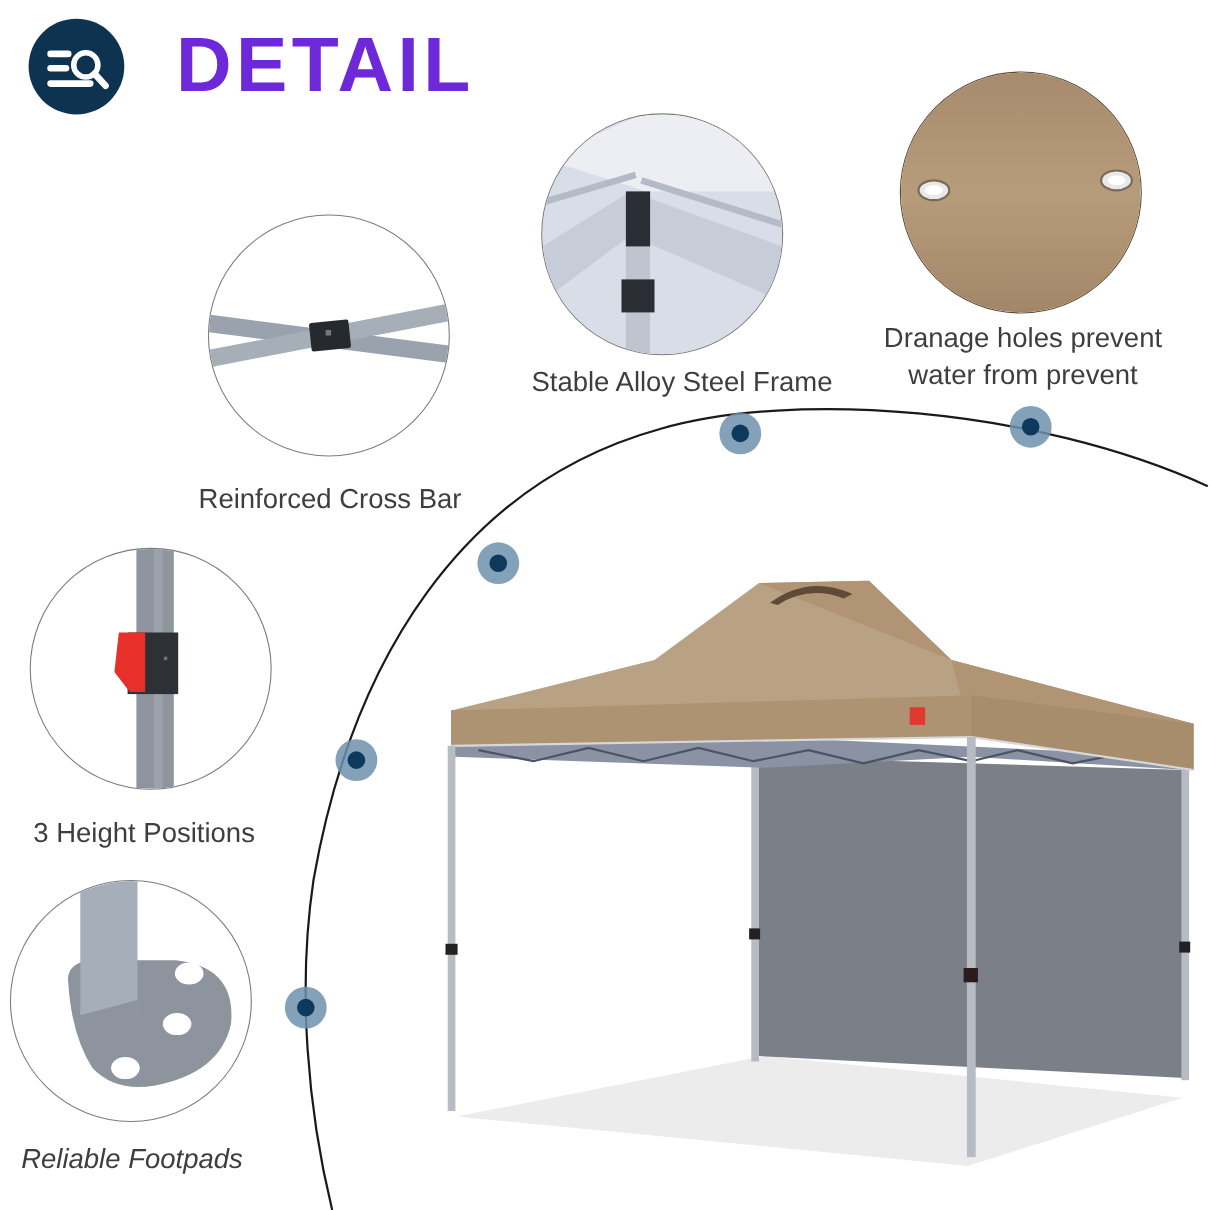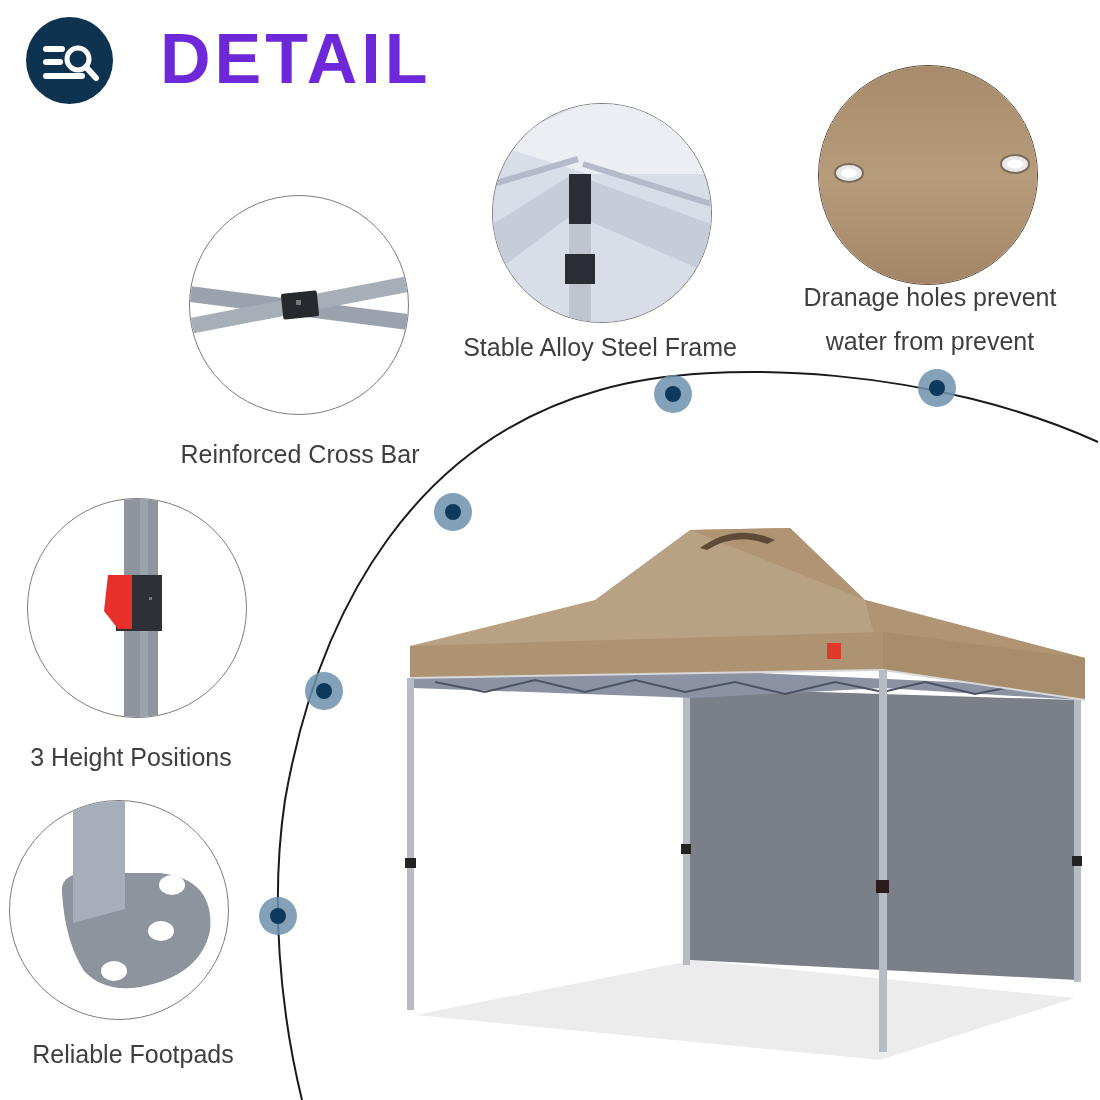--- a/index.html
+++ b/index.html
@@ -68,39 +68,39 @@
     <rect width="218" height="218" fill="#d9dde8"></rect>
     <polygon points="0,40 90,0 218,0 218,70 95,70" fill="#eceef4"></polygon>
     <polygon points="0,120 80,70 218,120 218,170 80,110 0,170" fill="#c7ccd9"></polygon>
     <line x1="0" y1="80" x2="85" y2="55" stroke="#b4bac8" stroke-width="6"></line>
     <line x1="90" y1="60" x2="218" y2="100" stroke="#b4bac8" stroke-width="6"></line>
     <rect x="76" y="100" width="22" height="118" fill="#bfc4ce"></rect>
     <rect x="76" y="70" width="22" height="50" fill="#2a2d33"></rect>
     <rect x="72" y="150" width="30" height="30" fill="#2a2d33"></rect>
   </svg>
 </div>
-<div class="abs label" style="left:430px;top:330px;width:340px;">Stable Alloy Steel Frame</div>
+<div class="abs label" style="left:450px;top:330px;width:340px;">Stable Alloy Steel Frame</div>
 
 <div class="abs feature-circle" style="left:818px;top:65px;width:218px;height:218px;border-color:#5a4a38;">
   <svg width="218" height="218" viewBox="0 0 218 218">
     <defs>
       <linearGradient id="tanGrad" x1="0" y1="0" x2="0" y2="1">
         <stop offset="0" stop-color="#a78b6c"></stop>
         <stop offset="0.5" stop-color="#b79c7c"></stop>
         <stop offset="1" stop-color="#a38667"></stop>
       </linearGradient>
     </defs>
     <rect width="218" height="218" fill="url(#tanGrad)"></rect>
     <ellipse cx="30" cy="107" rx="14" ry="9" fill="#e8e8e8" stroke="#7a6a58" stroke-width="2"></ellipse>
     <ellipse cx="30" cy="107" rx="8" ry="4.5" fill="#fff"></ellipse>
     <ellipse cx="196" cy="98" rx="14" ry="9" fill="#e8e8e8" stroke="#7a6a58" stroke-width="2"></ellipse>
     <ellipse cx="196" cy="98" rx="8" ry="4.5" fill="#fff"></ellipse>
   </svg>
 </div>
-<div class="abs label" style="left:770px;top:280px;width:320px;">Dranage holes prevent</div>
+<div class="abs label" style="left:770px;top:290px;width:320px;">Dranage holes prevent</div>
 <div class="abs label" style="left:770px;top:324px;width:320px;">water from prevent</div>
 
 <div class="abs feature-circle" style="left:27px;top:498px;width:218px;height:218px;">
   <svg width="218" height="218" viewBox="0 0 218 218">
     <rect x="96" y="0" width="34" height="218" fill="#8e959f"></rect>
     <rect x="112" y="0" width="8" height="218" fill="#9ba2ab"></rect>
     <rect x="88" y="76" width="46" height="56" fill="#2d3035"></rect>
     <polygon points="80,76 104,76 104,130 90,130 76,112" fill="#e8302a"></polygon>
     <rect x="121" y="98" width="3" height="3" fill="#777"></rect>
   </svg>
@@ -110,21 +110,21 @@
 <div class="abs feature-circle" style="left:9px;top:800px;width:218px;height:218px;">
   <svg width="218" height="218" viewBox="0 0 218 218">
     <path d="M52 92 Q50 76 70 72 L150 72 Q205 78 200 130 Q190 175 130 186 Q95 192 74 170 Q55 140 52 92 Z" fill="#8d949d"></path>
     <rect x="63" y="0" width="52" height="122" fill="#a6aeb9"></rect>
     <polygon points="63,122 115,108 115,122 63,130" fill="#8d949d"></polygon>
     <ellipse cx="162" cy="84" rx="13" ry="10" fill="#fff"></ellipse>
     <ellipse cx="151" cy="130" rx="13" ry="10" fill="#fff"></ellipse>
     <ellipse cx="104" cy="170" rx="13" ry="10" fill="#fff"></ellipse>
   </svg>
 </div>
-<div class="abs label" style="left:16px;top:1037px;width:234px;">Reliable Footpads</div>
+<div class="abs label" style="left:3px;top:1037px;width:234px;font-style:italic;">Reliable Footpads</div>
 
 <svg class="abs" style="left:395px;top:520px" width="705" height="545" viewBox="0 0 705 545">
 
   <polygon points="20,495 300,440 680,478 485,540" fill="#ececec"></polygon>
 
   <rect x="288" y="150" width="7" height="295" fill="#b7bcc4"></rect>
 
   <polygon points="295,168 682,180 682,460 295,440" fill="#7a7f88"></polygon>
 
   <polygon points="18,158 300,150 685,168 685,180 488,168 300,178 18,168" fill="#8a92a4"></polygon>

